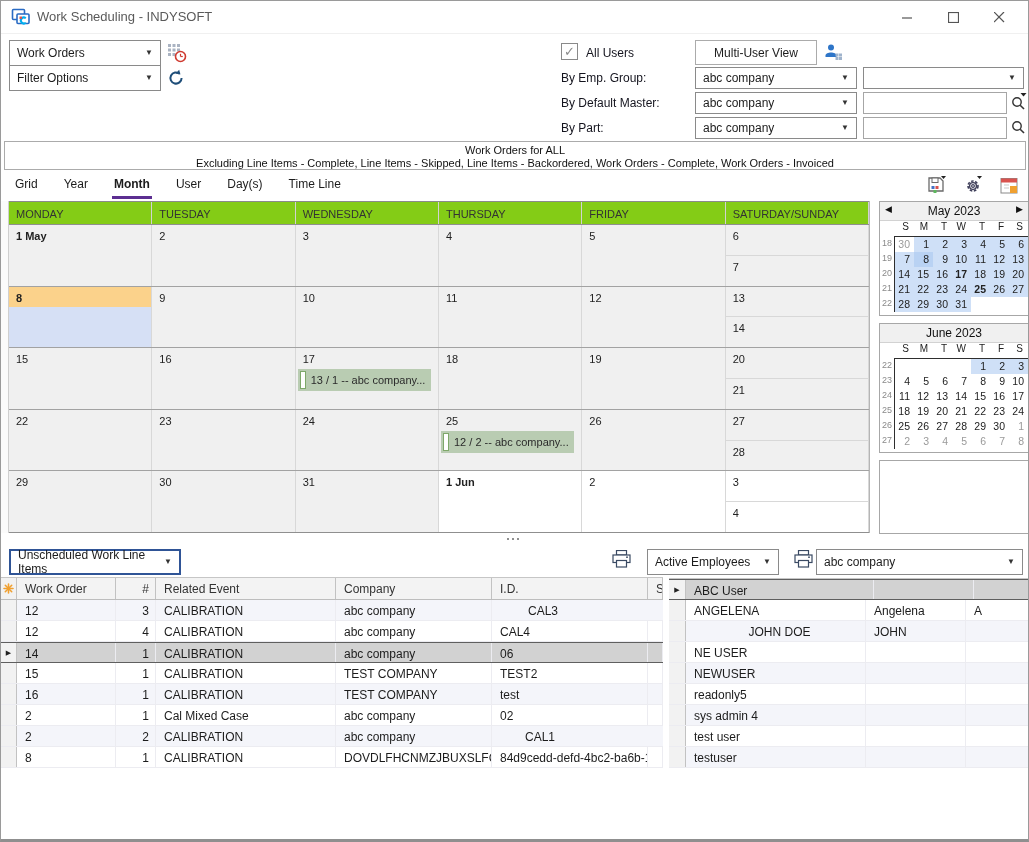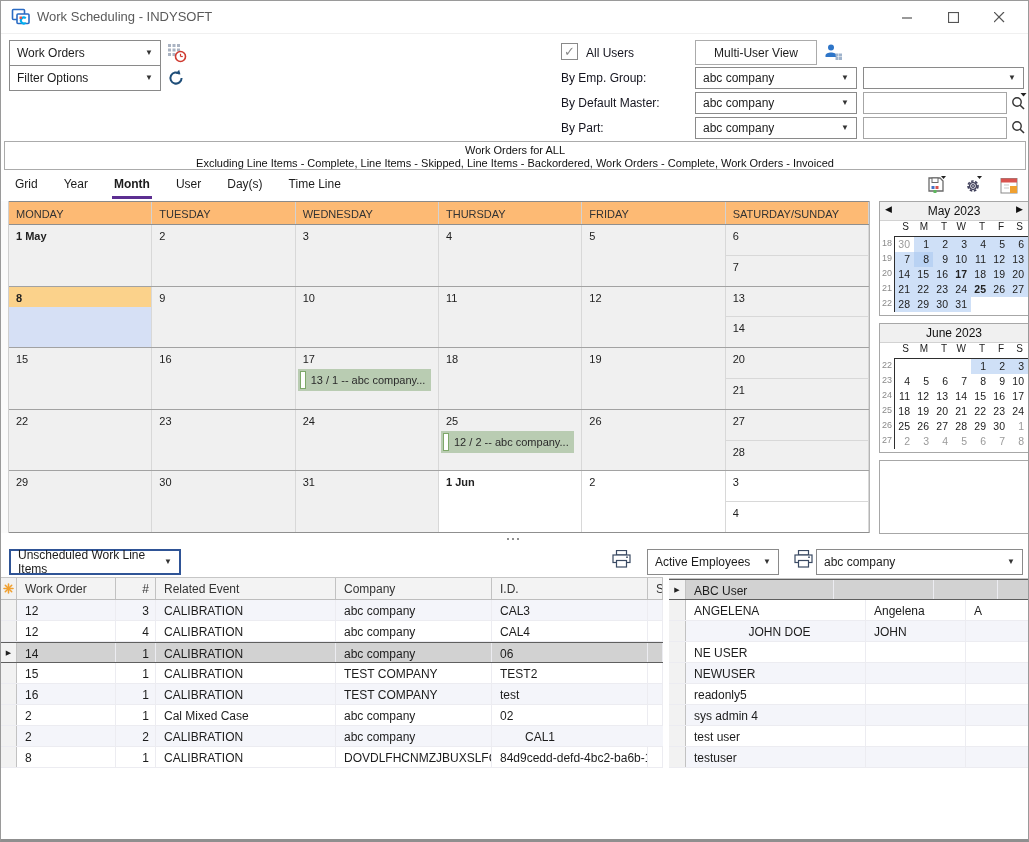--- a/index.html
+++ b/index.html
@@ -37,21 +37,21 @@
   .tabbar{position:absolute;left:0;top:170px;width:100%;height:28px;background:#fff;}
   .tab-list{position:absolute;left:12px;top:0;display:flex;height:28px;}
   .tab{font-size:12px;color:#1c1c1c;margin-right:22px;padding:6px 2px 0 2px;height:28px;box-sizing:border-box;}
   .tab.active{font-weight:bold;border-bottom:3px solid #5c2e91;}
   .tab-icons{position:absolute;right:8px;top:3px;display:flex;gap:14px;}
   .tab-icons .icon-wrap{position:relative;width:22px;height:22px;display:flex;align-items:center;justify-content:center;}
 
   
   .cal-gutter{position:absolute;left:0;top:200px;width:7px;height:332px;background:#fbfbfb;border-right:1px solid #cfcfcf;}
   .cal{position:absolute;left:8px;top:200px;width:860px;height:332px;border-right:1px solid #b5b5b5;}
-  .cal-head{display:flex;height:24px;background:#fdba74;border-top:1px solid #8a8a8a;border-bottom:1px solid #8f8f8f;box-sizing:border-box;}
+  .cal-head{display:flex;height:24px;background:#84cc16;border-top:1px solid #8a8a8a;border-bottom:1px solid #8f8f8f;box-sizing:border-box;}
   .cal-hcell{flex:1;font-size:11px;color:#333;padding:6px 0 0 7px;border-right:1px solid #d2d2d2;box-sizing:border-box;overflow:hidden;white-space:nowrap;}
   .cal-body{display:flex;flex-direction:column;height:308px;border-bottom:1px solid #8f8f8f;box-sizing:border-box;}
   .cal-row{flex:1;display:flex;border-bottom:1px solid #a2a2a2;}
   .cal-row:last-child{border-bottom:none;}
   .cal-cell{flex:1;background:#f0f0f0;border-right:1px solid #d8d8d8;position:relative;box-sizing:border-box;overflow:hidden;}
   .cal-cell.next{background:#fff;text-align:right;}
   .cal-cell.today{background:#d6e0f5;}
   .day-band{height:20px;display:flex;}
   .cal-cell.today > .day-band{background:#fbd28b;}
   .day-num{font-size:11px;color:#222;padding:5px 0 0 7px;white-space:nowrap;}
@@ -704,21 +704,21 @@
         <div class="dg-hcell" style="width: 156px;">Company</div>
         <div class="dg-hcell" style="width: 156px;">I.D.</div>
         <div class="dg-hcell" style="width: 15px;">S</div>
       </div>
       <div class="dg-row alt">
         <div class="dg-ind" style="width: 16px;"></div>
         <div class="dg-cell" style="width: 99px;">12</div>
         <div class="dg-cell r" style="width: 40px;">3</div>
         <div class="dg-cell" style="width: 180px;">CALIBRATION</div>
         <div class="dg-cell" style="width: 156px;">abc company</div>
-        <div class="dg-cell" style="width: 156px;">CAL3</div>
+        <div class="dg-cell" style="width: 156px; margin-left: 28px;">CAL3</div>
         <div class="dg-cell" style="width: 15px;"></div>
       </div>
       <div class="dg-row">
         <div class="dg-ind" style="width: 16px;"></div>
         <div class="dg-cell" style="width: 99px;">12</div>
         <div class="dg-cell r" style="width: 40px;">4</div>
         <div class="dg-cell" style="width: 180px;">CALIBRATION</div>
         <div class="dg-cell" style="width: 156px;">abc company</div>
         <div class="dg-cell" style="width: 156px;">CAL4</div>
         <div class="dg-cell" style="width: 15px;"></div>
@@ -778,21 +778,21 @@
         <div class="dg-cell" style="width: 156px;">DOVDLFHCNMZJBUXSLFCGNL</div>
         <div class="dg-cell" style="width: 156px;">84d9cedd-defd-4bc2-ba6b-1</div>
         <div class="dg-cell" style="width: 15px;"></div>
       </div>
     </div>
   <div class="dgrid" style="left:668px;top:577px;width:361px;height:223px;">
       <div class="dg-row selrow">
         <div class="dg-ind" style="width: 17px;">
           <div class="row-arrow">▶</div>
         </div>
-        <div class="dg-cell" style="width: 148px;">ABC User</div>
+        <div class="dg-cell" style="width: 188px;">ABC User</div>
         <div class="dg-cell" style="width: 100px;"></div>
         <div class="dg-cell" style="width: 64px;"></div>
       </div>
       <div class="dg-row">
         <div class="dg-ind" style="width: 17px;"></div>
         <div class="dg-cell" style="width: 180px;">ANGELENA</div>
         <div class="dg-cell" style="width: 100px;">Angelena</div>
         <div class="dg-cell" style="width: 64px;">A</div>
       </div>
       <div class="dg-row alt">

